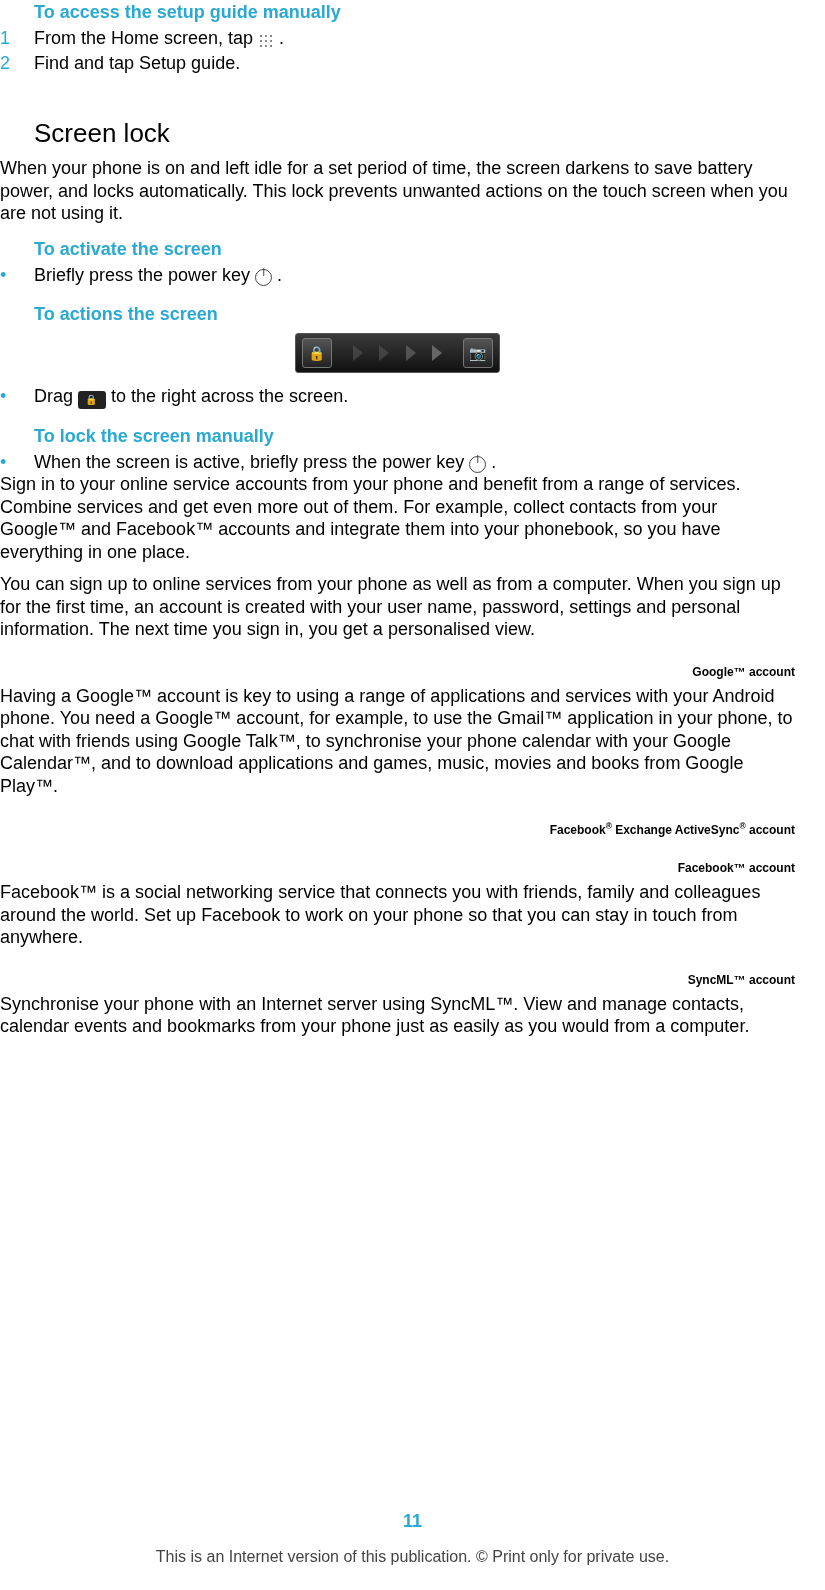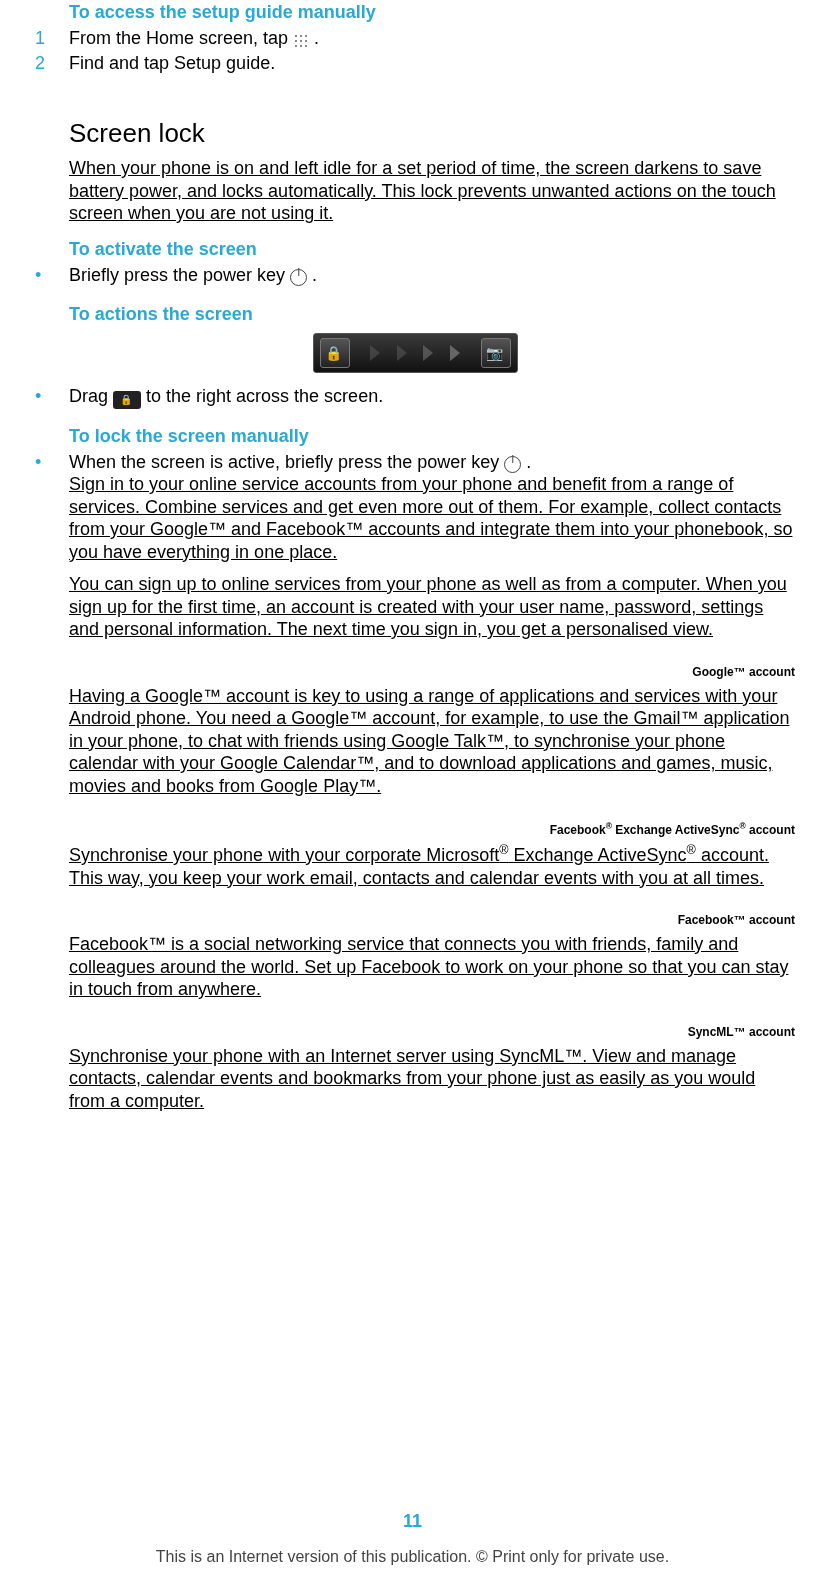--- a/index.html
+++ b/index.html
@@ -11,21 +11,20 @@
     color: #000;
   }
   .page {
     width: 825px;
     min-height: 1590px;
     position: relative;
     padding-bottom: 130px;
     box-sizing: border-box;
   }
   .content {
-    padding-left: 35px;
     padding-right: 30px;
   }
   .sub-title {
     color: #29a9d4;
     font-weight: 700;
     font-size: 18px;
     margin-bottom: 4px;
   }
   .num-list {}
   .num-row {
@@ -57,25 +56,23 @@
   .bullet-row .txt {
     flex: 1;
     display: inline;
   }
   h2.section {
     font-weight: 400;
     font-size: 26px;
     margin: 44px 0 8px 34px;
   }
   .para {
-    margin-left: 34px;
     font-size: 18px;
     line-height: 1.25;
     margin-bottom: 10px;
-    text-decoration: underline;
   }
   .sub-title-indent {
     margin-left: 34px;
   }
   .bold-h3 {
     font-weight: 700;
     font-size: 12px;
     margin: 24px 0 6px 42px;
     text-align: right;
   }
@@ -246,23 +243,20 @@
 
     <div class="para">Sign in to your online service accounts from your phone and benefit from a range of services. Combine services and get even more out of them. For example, collect contacts from your Google™ and Facebook™ accounts and integrate them into your phonebook, so you have everything in one place.</div>
     <div class="para">You can sign up to online services from your phone as well as from a computer. When you sign up for the first time, an account is created with your user name, password, settings and personal information. The next time you sign in, you get a personalised view.</div>
 
     <div class="bold-h3">Google™ account</div>
     <div class="para">Having a Google™ account is key to using a range of applications and services with your Android phone. You need a Google™ account, for example, to use the Gmail™ application in your phone, to chat with friends using Google Talk™, to synchronise your phone calendar with your Google Calendar™, and to download applications and games, music, movies and books from Google Play™.</div>
 
     <div class="bold-h3">
       <span>Facebook</span><span class="sup">®</span><span> Exchange ActiveSync</span><span class="sup">®</span><span> account</span>
     </div>
-    <div class="para">
-      <span>Synchronise your phone with your corporate Microsoft</span><span class="sup">®</span><span> Exchange ActiveSync</span><span class="sup">®</span><span> account. This way, you keep your work email, contacts and calendar events with you at all times.</span>
-    </div>
 
     <div class="bold-h3">Facebook™ account</div>
     <div class="para">Facebook™ is a social networking service that connects you with friends, family and colleagues around the world. Set up Facebook to work on your phone so that you can stay in touch from anywhere.</div>
 
     <div class="bold-h3">SyncML™ account</div>
     <div class="para">Synchronise your phone with an Internet server using SyncML™. View and manage contacts, calendar events and bookmarks from your phone just as easily as you would from a computer.</div>
 
   </div>
 
   <div class="footer">11</div>

